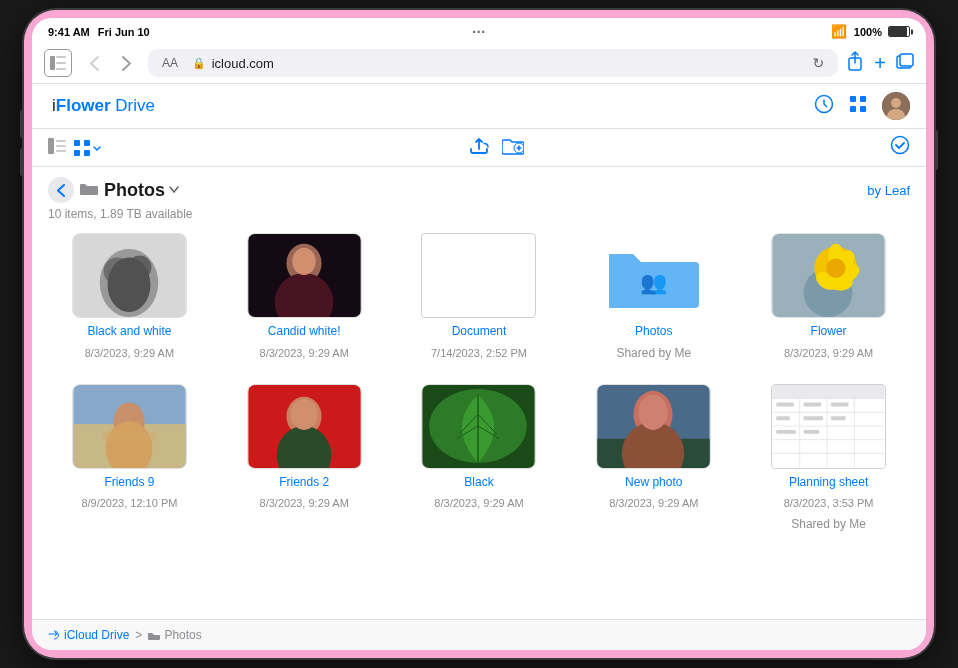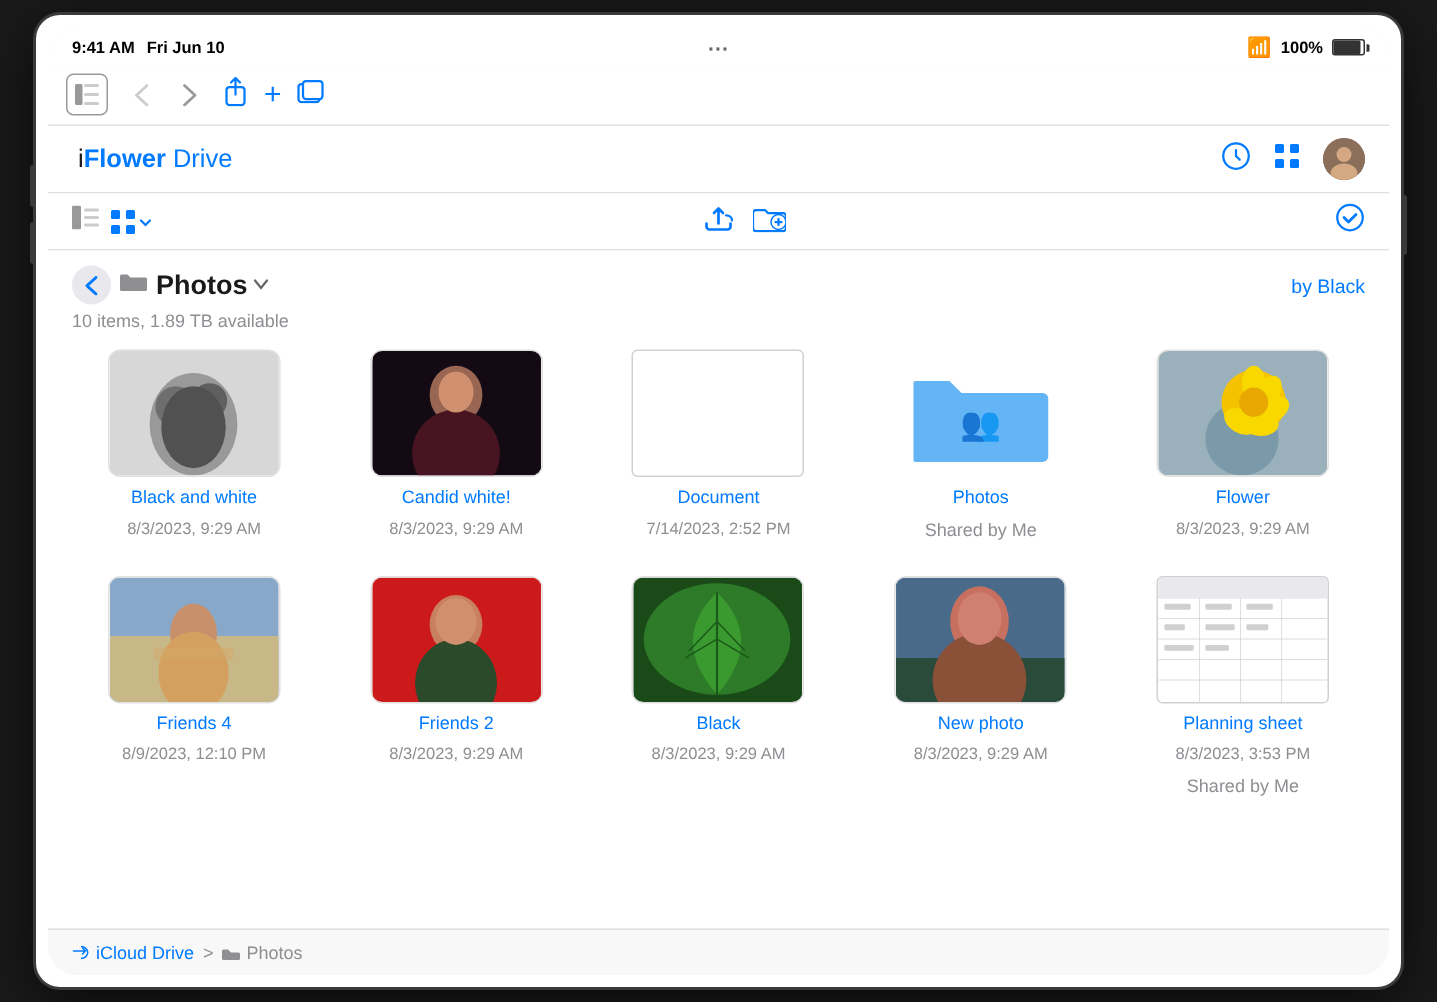--- a/index.html
+++ b/index.html
@@ -8,22 +8,22 @@
       height: 668px;
       background: #1a1a1a;
       display: flex;
       align-items: center;
       justify-content: center;
       font-family: -apple-system, 'SF Pro Text', 'Helvetica Neue', sans-serif;
     }
     .ipad-frame {
       width: 910px;
       height: 648px;
-      background: #ffffff;
-      border-radius: 16px;
+      background: #f9a8d4;
+      border-radius: 32px;
       padding: 8px;
       box-shadow: 0 0 0 2px #3a3a3a, 0 8px 40px rgba(0,0,0,0.7);
       position: relative;
     }
     .ipad-screen {
       width: 100%;
       height: 100%;
       background: #f2f2f7;
       border-radius: 20px;
       overflow: hidden;
@@ -257,20 +257,26 @@
         <div class="nav-btn disabled">
           <svg width="9" height="15" viewBox="0 0 9 15">
               <path d="M8 1L1 7.5L8 14" stroke="#ccc" stroke-width="1.8" fill="none" stroke-linecap="round"></path>
             </svg>
         </div>
         <div class="nav-btn">
           <svg width="9" height="15" viewBox="0 0 9 15">
               <path d="M1 1L8 7.5L1 14" stroke="#999" stroke-width="1.8" fill="none" stroke-linecap="round"></path>
             </svg>
         </div>
+      </div>
+      <div class="url-bar">
+        <span class="url-aa">AA</span>
+        <span class="lock-icon">🔒</span>
+        <span class="url-text">icloud.com</span>
+        <span class="reload-btn" style="margin-left:auto;">↻</span>
       </div>
       <div class="browser-actions">
         <span class="browser-action-btn">
           <svg width="18" height="20" viewBox="0 0 18 20" fill="none">
               <rect x="3" y="7" width="12" height="12" rx="2" stroke="#007aff" stroke-width="1.5"></rect>
               <path d="M9 1v11M6 4l3-3 3 3" stroke="#007aff" stroke-width="1.5" stroke-linecap="round" stroke-linejoin="round"></path>
             </svg>
         </span>
         <span class="browser-action-btn" style="font-size:20px;font-weight:300;color:#007aff;">+</span>
         <span class="browser-action-btn">
@@ -376,21 +382,21 @@
                 <path d="M1 3h4l2 2h10a1 1 0 011 1v7a1 1 0 01-1 1H1a1 1 0 01-1-1V4a1 1 0 011-1z" fill="#8e8e93"></path>
               </svg>
           </span>
           <div class="folder-name">
             <span>Photos</span>
             <svg width="10" height="8" viewBox="0 0 10 8">
                 <path d="M1 1l4 5 4-5" stroke="#666" stroke-width="1.5" fill="none" stroke-linecap="round"></path>
               </svg>
           </div>
         </div>
-        <div class="sort-btn">by Black</div>
+        <div class="sort-btn">by Leaf</div>
       </div>
       <div class="items-info">10 items, 1.89 TB available</div>
 
       <div class="files-grid">
 
         <div class="file-item">
           <div class="file-thumb">
             <svg class="svg-thumb" viewBox="0 0 115 85" xmlns="http://www.w3.org/2000/svg">
               <rect width="115" height="85" fill="#d0d0d0"></rect>
               <ellipse cx="57" cy="50" rx="30" ry="35" fill="#888"></ellipse>
@@ -473,21 +479,21 @@
         <div class="file-item">
           <div class="file-thumb">
             <svg class="svg-thumb" viewBox="0 0 115 85" xmlns="http://www.w3.org/2000/svg">
               <rect width="115" height="85" fill="#87a8c8"></rect>
               <rect x="0" y="40" width="115" height="45" fill="#c8b888"></rect>
               <ellipse cx="57" cy="38" rx="16" ry="20" fill="#c8906a"></ellipse>
               <ellipse cx="57" cy="65" rx="24" ry="28" fill="#d4a060"></ellipse>
               <rect x="30" y="48" width="54" height="8" fill="#d4a868" opacity="0.5"></rect>
             </svg>
           </div>
-          <span class="file-name">Friends 4</span>
+          <span class="file-name">Friends 9</span>
           <span class="file-date">8/9/2023, 12:10 PM</span>
         </div>
 
         <div class="file-item">
           <div class="file-thumb">
             <svg class="svg-thumb" viewBox="0 0 115 85" xmlns="http://www.w3.org/2000/svg">
               <rect width="115" height="85" fill="#cc1a1a"></rect>
               <ellipse cx="57" cy="32" rx="18" ry="20" fill="#c88060"></ellipse>
               <ellipse cx="57" cy="72" rx="28" ry="30" fill="#2a4a2a"></ellipse>
               <ellipse cx="57" cy="30" rx="14" ry="16" fill="#d09070"></ellipse>

